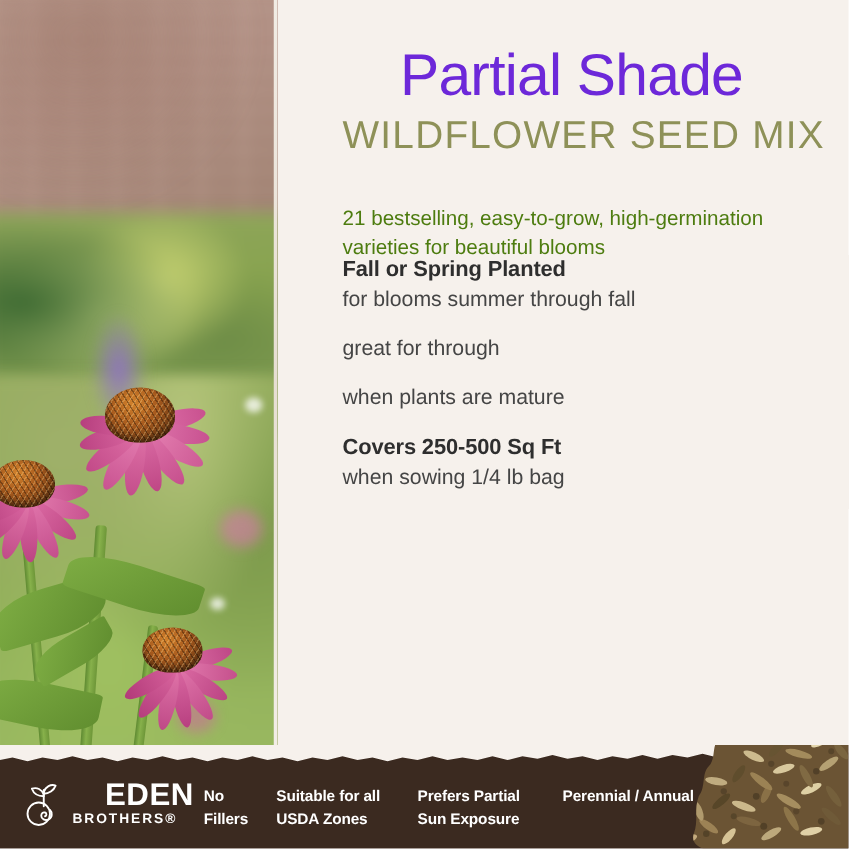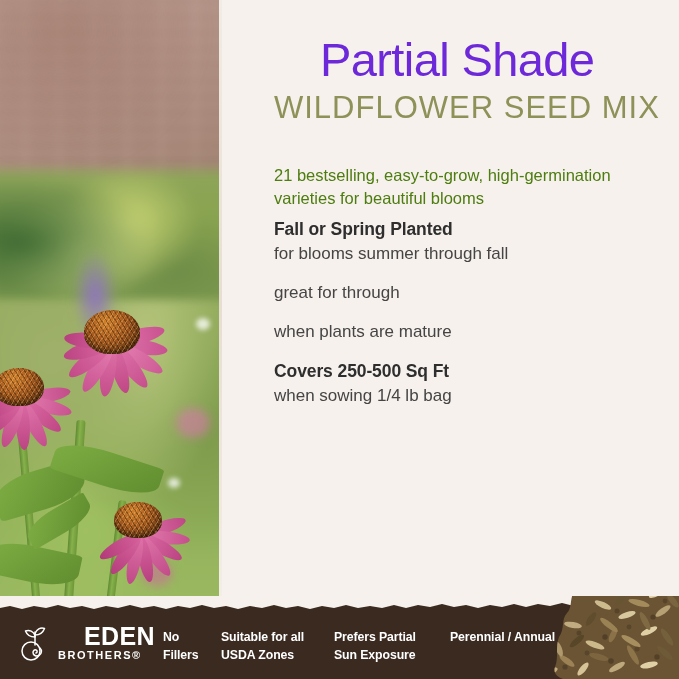--- a/index.html
+++ b/index.html
@@ -182,21 +182,21 @@
     width: 400px;
     font-size: 16.5px;
     color: #4d7c0f;
     line-height: 1.42;
     margin-top: 34px;
   }
 
   #features {
     position: absolute;
     left: 52px;
-    top: 218px;
+    top: 204px;
     width: 400px;
   }
   .feature { margin-bottom: 17px; }
   .feature-title {
     font-size: 17.5px;
     font-weight: bold;
     color: #2e2e2e;
     line-height: 1.3;
     letter-spacing: -0.1px;
   }

